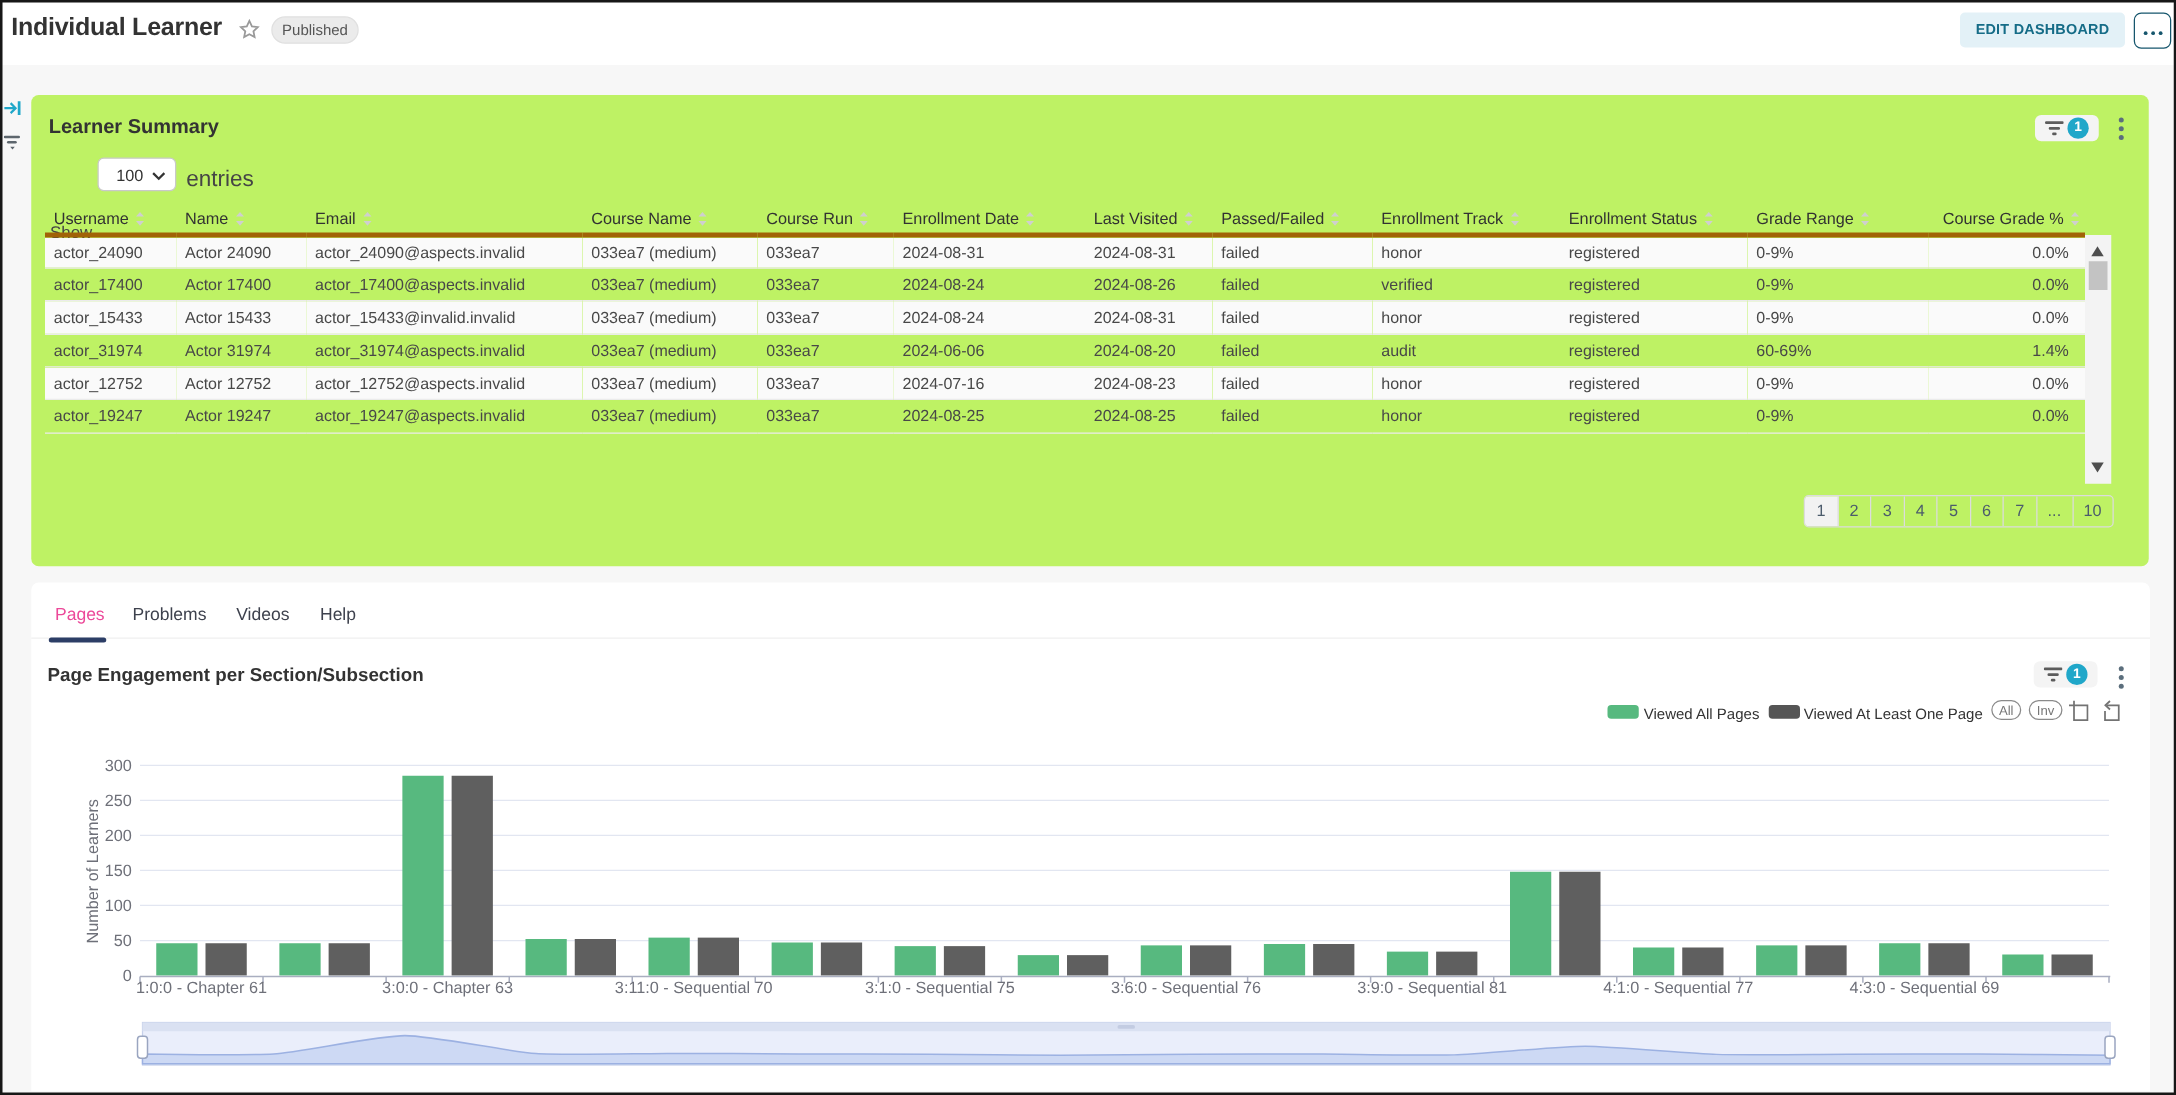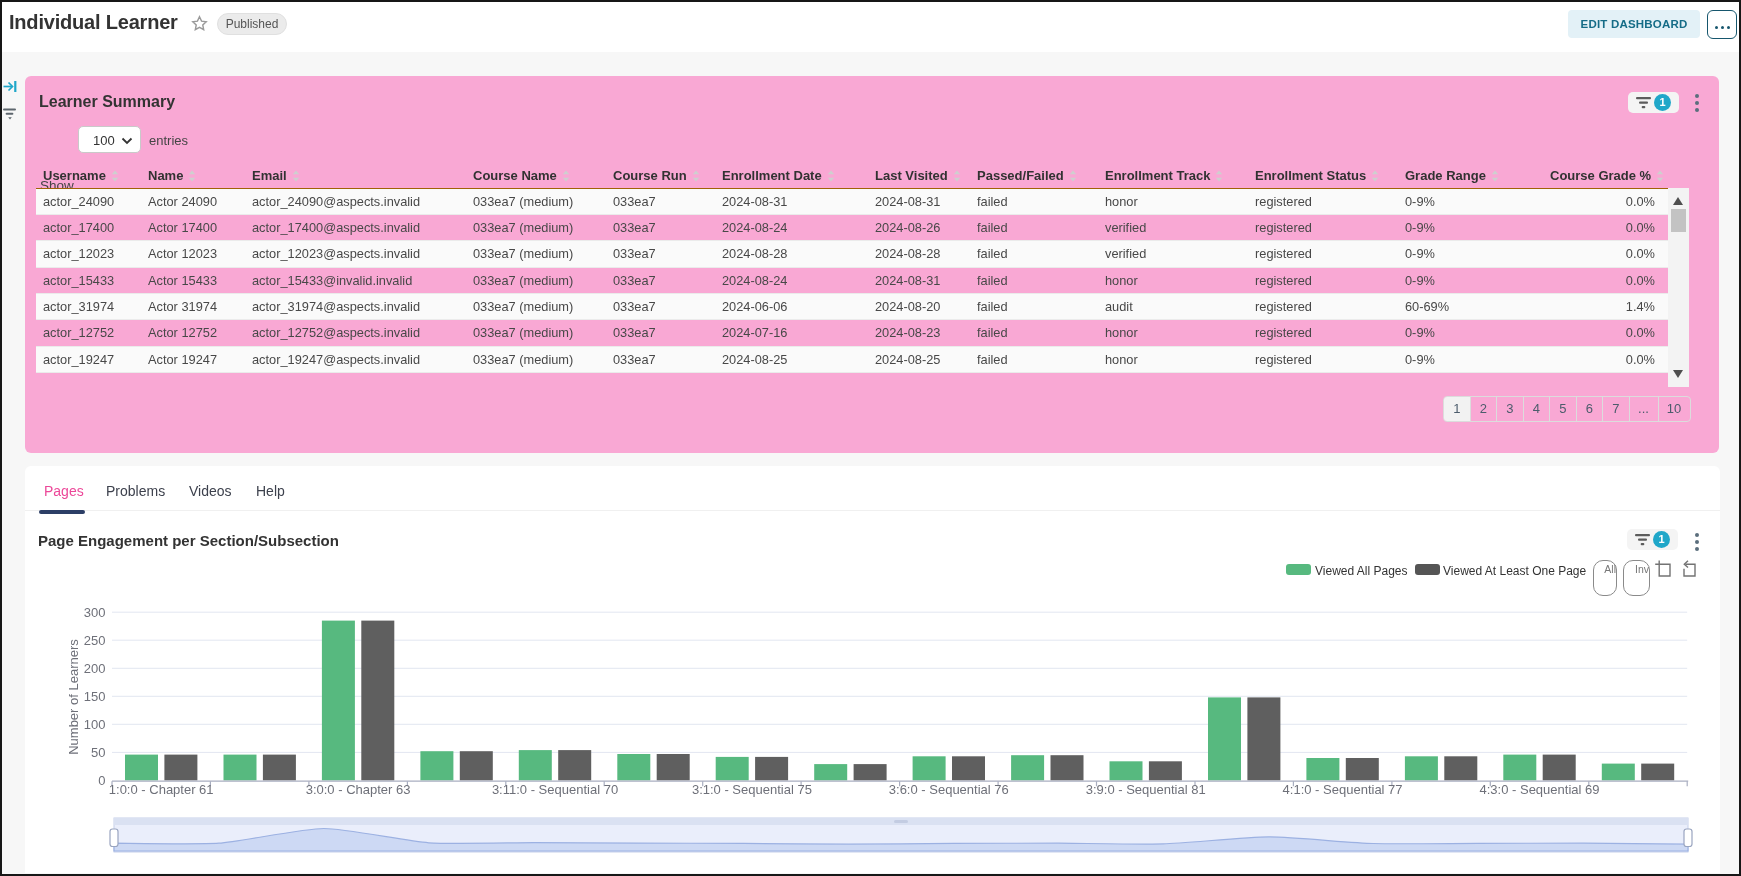--- a/index.html
+++ b/index.html
@@ -4,34 +4,34 @@
 * { margin:0; padding:0; box-sizing:border-box; }
 html,body { width:1741px; height:876px; font-family:"Liberation Sans",sans-serif; background:#f7f7f7; overflow:hidden; }
 #frame { position:absolute; left:0; top:0; width:1741px; height:876px; border:2px solid #171717; z-index:99; pointer-events:none; }
 .abs { position:absolute; }
 #hdr { position:absolute; left:2px; top:2px; width:1737px; height:50px; background:#fff; }
 #hdr h1 { position:absolute; left:7px; top:9px; font-size:20px; font-weight:700; color:#333; letter-spacing:-0.2px; }
 #pub { position:absolute; left:215px; top:11px; width:70px; height:22px; background:#ebebeb; border:1px solid #e0e0e0; border-radius:11px; font-size:12px; color:#555; text-align:center; line-height:20px; }
 #editbtn { position:absolute; left:1566px; top:8px; width:132px; height:28px; background:#e3f1f7; color:#156c87; border-radius:4px; font-size:11.5px; font-weight:700; letter-spacing:0.2px; text-align:center; line-height:28px; }
 #dots { position:absolute; left:1705px; top:8px; width:30px; height:29px; border:1.5px solid #16566d; border-radius:6px; color:#16566d; text-align:center; }
 #dots span { display:inline-block; width:3px; height:3px; border-radius:50%; background:#16566d; margin:0 1.5px; vertical-align:middle; }
-#card1 { position:absolute; left:25px; top:76px; width:1694px; height:377px; background:#f9a8d4; border-radius:6px; }
+#card1 { position:absolute; left:25px; top:76px; width:1694px; height:377px; background:#bef264; border-radius:6px; }
 #card1 h2 { position:absolute; left:14px; top:17px; font-size:16px; font-weight:700; color:#333; }
 .ctrl { position:absolute; width:51px; height:21px; background:#f4f4f4; border-radius:5px; }
 .ctrl svg { position:absolute; left:8px; top:3.5px; }
 .ctrl .badge { position:absolute; left:26px; top:2px; width:17px; height:17px; border-radius:50%; background:#20a7c9; color:#fff; font-size:11px; font-weight:700; text-align:center; line-height:17px; }
 .kebab span { display:block; width:3.5px; height:3.5px; border-radius:2px; background:#5b6e7c; margin:0 0 3.5px 0; }
 #showrow { position:absolute; left:15px; top:57px; font-size:13.5px; color:#454545;margin-top:45px; }
 #selbox { position:absolute; left:53px; top:50px; width:63px; height:27px; border:1px solid #c9c9c9; border-radius:5px; background:#fff; font-size:13px; color:#333; }
 #selbox b { position:absolute; left:14px; top:6px; font-weight:400; }
-#entries { position:absolute; left:124px; top:57px; font-size:13px; color:#454545; }
+#entries { position:absolute; left:124px; top:57px; font-size:18px; color:#454545; }
 #tblwrap { position:absolute; left:11px; top:87px; width:1657px; height:224px; overflow:hidden; }
 table { border-collapse:collapse; table-layout:fixed; width:1632px; }
 th, td { padding:0 0 0 7px; font-size:13px; text-align:left; white-space:nowrap; overflow:hidden; }
-th { color:#323232; font-weight:700; height:25px; border-bottom:1px solid #a16207; }
+th { color:#323232; font-weight:400; height:25px; border-bottom:4px solid #a16207; }
 td { color:#484848; font-size:12.8px; height:26.35px; border-bottom:1px solid #ebebeb; }
 tbody tr:nth-child(odd) { background:#fafafa; }
 th.last, td.last { text-align:right; }
 td.last { padding-right:13px; }
 th.last { padding-right:4px; }
 .sic { margin-left:5px; vertical-align:-2px; }
 #vscroll { position:absolute; left:1643px; top:112px; width:21px; height:199px; background:#f3f3f3; }
 #vthumb { position:absolute; left:3px; top:21px; width:15px; height:23px; background:#c3c3c3; }
 .arr { position:absolute; left:5px; width:0; height:0; border-left:5.5px solid transparent; border-right:5.5px solid transparent; }
 #pgn { position:absolute; left:1418px; top:320px; height:26px; border:1px solid #dcdcdc; border-radius:4px; overflow:hidden; display:flex; }
@@ -39,21 +39,21 @@
 #pgn div:last-child { border-right:none; width:31px; }
 #pgn div.cur { background:#f2f2f2; }
 #pgn div.dds { width:29px; }
 #block2 { position:absolute; left:25px; top:466px; width:1695px; height:407px; background:#fff; border-radius:6px 6px 0 0; }
 .tab { position:absolute; top:17px; font-size:14px; color:#3d414d; }
 #tabline { position:absolute; left:0; top:44px; width:1695px; height:1px; background:#f0f0f0; }
 #ink { position:absolute; left:14px; top:44px; width:46px; height:3.5px; background:#2c3e66; border-radius:2px; }
 #block2 h3 { position:absolute; left:13px; top:66px; font-size:15px; font-weight:700; color:#333; }
 .leg { position:absolute; top:97.5px; font-size:12px; color:#333; }
 .sw { position:absolute; top:98px; width:25px; height:11px; border-radius:3px; }
-.oval { position:absolute; top:94px; height:36px; border:1.4px solid #8a8a8a; border-radius:10px; font-size:10.5px; color:#777; text-align:right; line-height:17px; }
+.oval { position:absolute; top:94px; height:16px; border:1.4px solid #8a8a8a; border-radius:10px; font-size:10.5px; color:#777; text-align:center; line-height:17px; }
 </style></head>
 <body>
 <div id="hdr">
   <h1>Individual Learner</h1>
   <svg class="abs" style="left:189px;top:13px" width="17" height="17" viewBox="0 0 24 24" fill="none" stroke="#9a9a9a" stroke-width="2">
       <path d="M12 2.5l2.9 6.2 6.6.8-4.9 4.6 1.3 6.6L12 17.4l-5.9 3.3 1.3-6.6L2.5 9.5l6.6-.8z"></path>
     </svg>
   <div id="pub">Published</div>
   <div id="editbtn">EDIT DASHBOARD</div>
   <div id="dots"><span style="margin-top:13px"></span><span style="margin-top:13px"></span><span style="margin-top:13px"></span></div>
@@ -177,34 +177,20 @@
             <td class="last">0.0%</td>
           </tr>
 <tr>
             <td>actor_17400</td>
             <td>Actor 17400</td>
             <td>actor_17400@aspects.invalid</td>
             <td>033ea7 (medium)</td>
             <td>033ea7</td>
             <td>2024-08-24</td>
             <td>2024-08-26</td>
-            <td>failed</td>
-            <td>verified</td>
-            <td>registered</td>
-            <td>0-9%</td>
-            <td class="last">0.0%</td>
-          </tr>
-<tr>
-            <td>actor_12023</td>
-            <td>Actor 12023</td>
-            <td>actor_12023@aspects.invalid</td>
-            <td>033ea7 (medium)</td>
-            <td>033ea7</td>
-            <td>2024-08-28</td>
-            <td>2024-08-28</td>
             <td>failed</td>
             <td>verified</td>
             <td>registered</td>
             <td>0-9%</td>
             <td class="last">0.0%</td>
           </tr>
 <tr>
             <td>actor_15433</td>
             <td>Actor 15433</td>
             <td>actor_15433@invalid.invalid</td>

